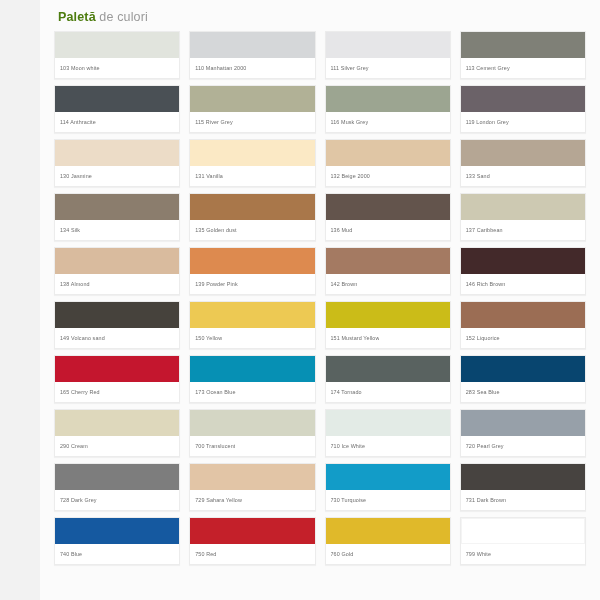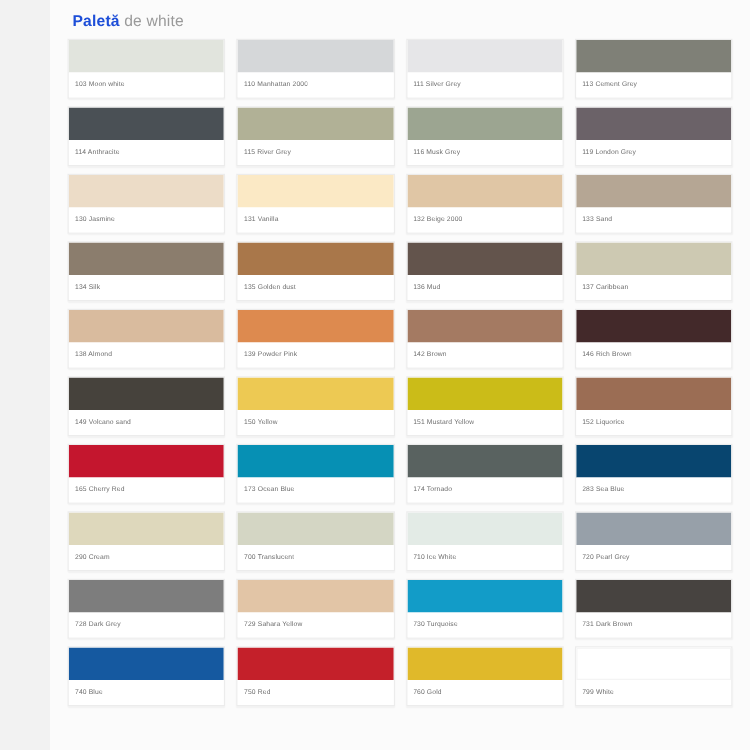--- a/index.html
+++ b/index.html
@@ -33,21 +33,21 @@
   #panel-title {
     font-size: 12.5px;
     line-height: 16px;
     color: #9a9a9a;
     font-weight: 400;
     letter-spacing: 0.15px;
     margin: 0 0 6px 4px;
     white-space: nowrap;
   }
   #panel-title .t-strong {
-    color: #1d4ed8;
+    color: #4d7c0f;
     font-weight: 700;
   }
   #swatch-grid {
     display: grid;
     grid-template-columns: repeat(4, 1fr);
     column-gap: 9px;
     row-gap: 6px;
   }
   .swatch-card {
     background: #ffffff;
@@ -81,21 +81,21 @@
   .swatch-card.is-white .swatch-color {
     box-shadow: inset 0 0 0 1px #f4f4f4;
   }
 </style>
 </head>
 <body>
 
 <div id="page">
   <div id="panel">
 
-    <h1 id="panel-title"><span class="t-strong">Paletă</span><span class="t-light"> de white</span></h1>
+    <h1 id="panel-title"><span class="t-strong">Paletă</span><span class="t-light"> de culori</span></h1>
 
     <div id="swatch-grid">
         <div class="swatch-card">
           <span class="swatch-color" style="background: rgb(225, 228, 221);"></span>
           <div class="swatch-label">
             <span class="swatch-name">103 Moon white</span>
           </div>
         </div>
         <div class="swatch-card">
           <span class="swatch-color" style="background: rgb(213, 215, 217);"></span>

